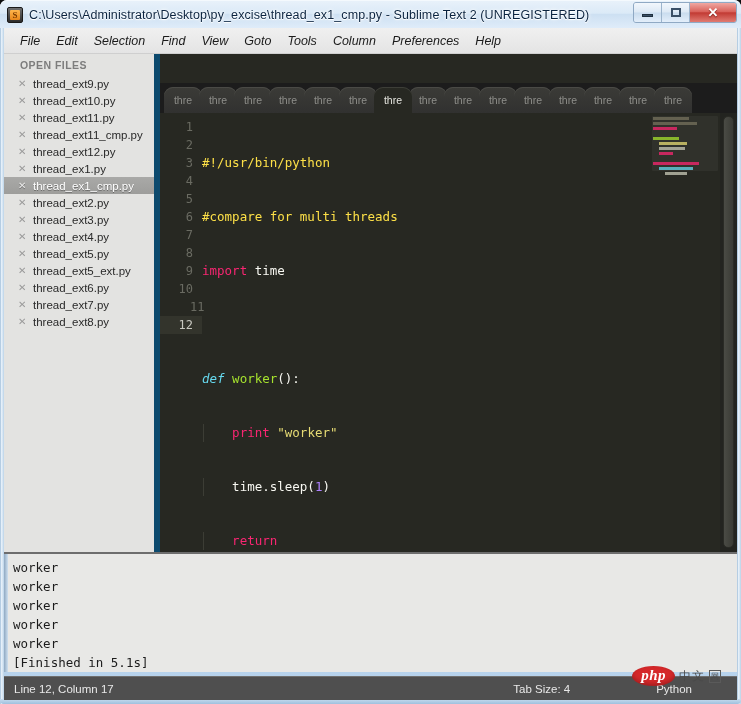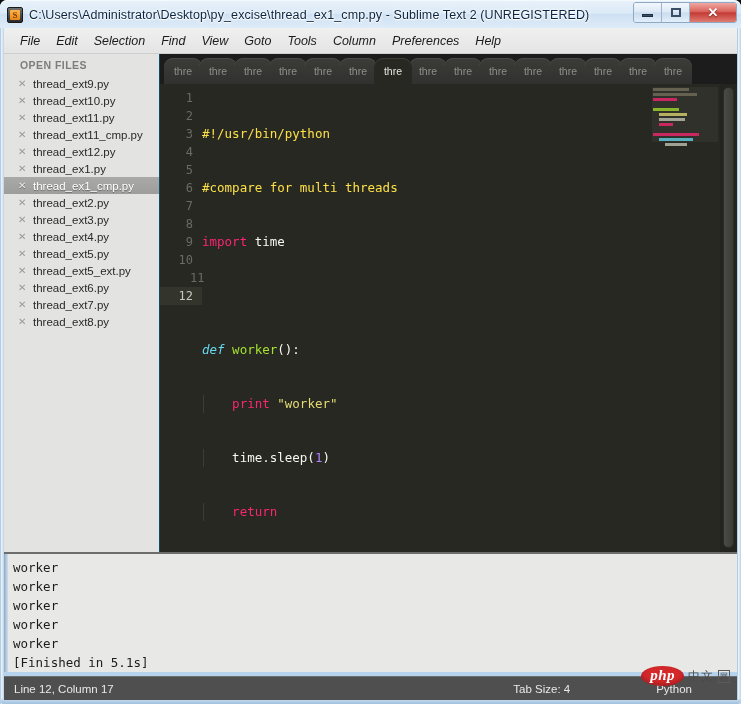--- a/index.html
+++ b/index.html
@@ -106,21 +106,21 @@
   .body-area {
     position: absolute; top: 54px; left: 4px; right: 4px; bottom: 32px;
     background: #1c1c1c; display: flex; flex-direction: column;
   }
   .top-region { flex: 1; display: flex; min-height: 0; }
 
   
   .sidebar {
     width: 156px; flex: none;
     background: #e3e3e1;
-    border-right: 1px solid #0c4a6e;
+    border-right: 6px solid #0c4a6e;
     overflow: hidden; padding-top: 3px;
   }
   .sidebar-header {
     font-size: 10.5px; color: #7d7d7d; font-weight: bold;
     letter-spacing: .45px; padding: 2px 0 4px 16px;
   }
   .file-row {
     display: flex; align-items: center; height: 17px;
     padding-left: 14px; font-size: 11.5px; color: #2a2a2a;
     white-space: nowrap; cursor: default;
@@ -138,21 +138,21 @@
 
   
   .editor-col {
     flex: 1; min-width: 0; display: flex; flex-direction: column;
     background: #272822;
   }
 
   
   .tabstrip {
     height: 30px; flex: none; display: flex; align-items: flex-end;
-    background: #1c1c1c; padding-left: 4px; overflow: hidden;
+    background: #1c1c1c; padding-left: 4px; overflow: hidden; margin-top: 29px;
   }
   .tab {
     height: 26px; width: 38px; flex: none;
     background: linear-gradient(180deg,#3b3b37,#313130);
     color: #8e8e8a; font-size: 10.5px;
     display: flex; align-items: center; justify-content: center;
     border-radius: 9px 9px 0 0;
     margin-right: -3px;
     box-shadow: inset 0 1px 0 #4a4a46;
     overflow: hidden; white-space: nowrap;
@@ -232,21 +232,21 @@
   }
   .console-text {
     flex: 1; padding: 4px 0 0 5px;
     font-family: "DejaVu Sans Mono", monospace;
     font-size: 12.5px; line-height: 19px; color: #1c1c1c;
     white-space: pre; overflow: hidden;
   }
 
   
   .watermark {
-    position: absolute; right: 7px; bottom: -14px;
+    position: absolute; right: 16px; bottom: -14px;
     display: flex; align-items: center; gap: 4px;
     pointer-events: none; z-index: 40;
   }
   .wm-php {
     background: #d5282a; color: #fff;
     font-family: "Liberation Serif", serif;
     font-style: italic; font-weight: bold; font-size: 15px;
     padding: 1px 9px 2px 9px; border-radius: 50%;
     letter-spacing: .5px;
     box-shadow: inset 0 -2px 4px rgba(0,0,0,.25);

